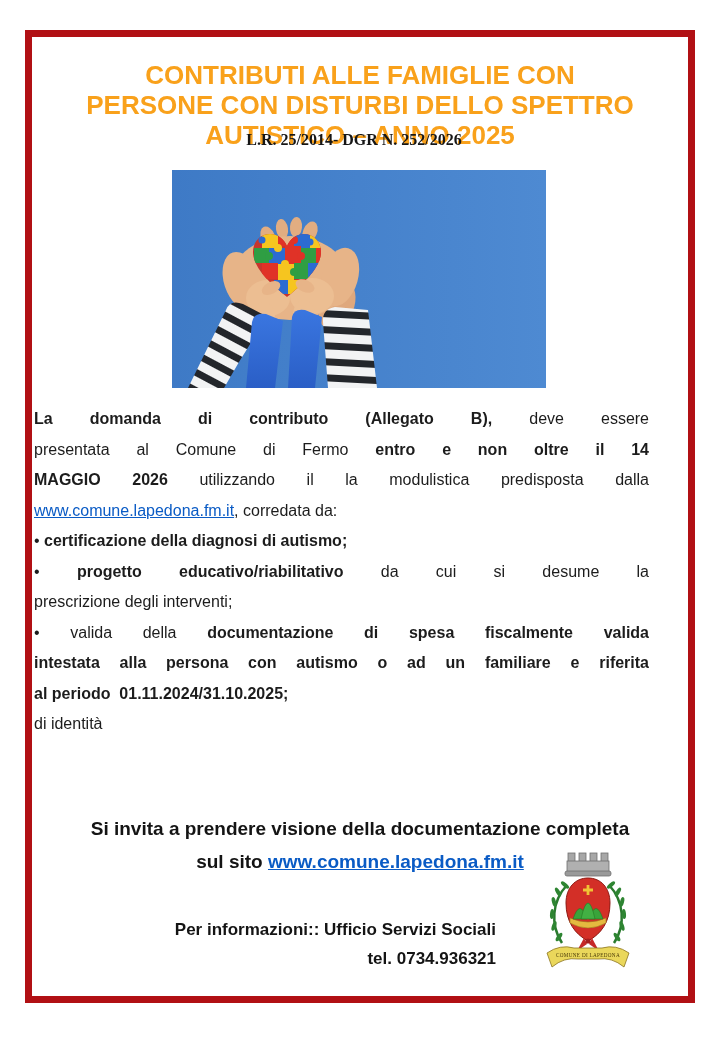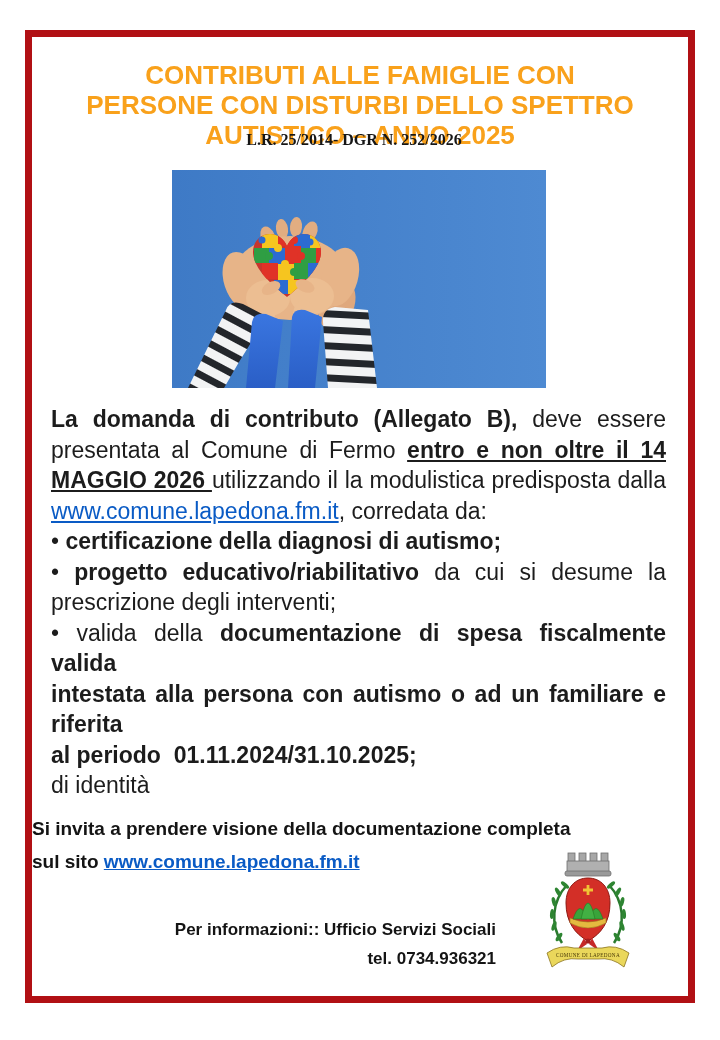--- a/index.html
+++ b/index.html
@@ -16,30 +16,30 @@
     color:#f9a11b;font-weight:bold;font-size:26px;line-height:30px;
     white-space:pre-line;
   }
   .subtitle{
     position:absolute;left:32px;top:131px;width:644px;text-align:center;
     font-family:"Liberation Serif",serif;font-weight:bold;font-size:16px;color:#161616;
   }
   .photo{position:absolute;left:172px;top:170px;width:374px;height:218px;}
   .photo svg{display:block;}
   .body-text{
-    position:absolute;left:51px;top:404px;width:615px;
-    font-size:23px;line-height:30.5px;
+    position:absolute;left:34px;top:404px;width:615px;
+    font-size:16px;line-height:30.5px;
   }
   .tline{text-align:justify;text-align-last:justify;}
   .tline.last{text-align-last:auto;}
   .bold{font-weight:bold;}
-  .ul{text-decoration:underline;}
+  .ul{}
   .link{color:#0a5bc5;text-decoration:underline;cursor:pointer;}
   .cta{
-    position:absolute;left:32px;top:812px;width:656px;text-align:left;
+    position:absolute;left:32px;top:812px;width:656px;text-align:center;
     font-weight:bold;font-size:19px;line-height:33px;color:#141414;white-space:nowrap;
   }
   .footer-text{
     position:absolute;left:56px;top:915px;width:440px;text-align:right;
     font-weight:bold;font-size:17px;line-height:29px;color:#141414;white-space:nowrap;
   }
   .crest{position:absolute;left:540px;top:845px;width:96px;height:132px;}
 </style>
 </head>
 <body>

